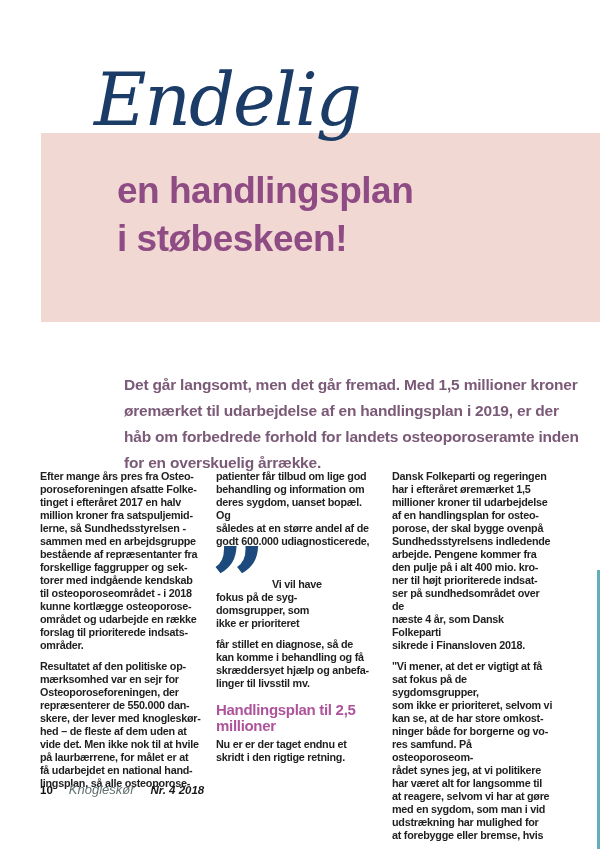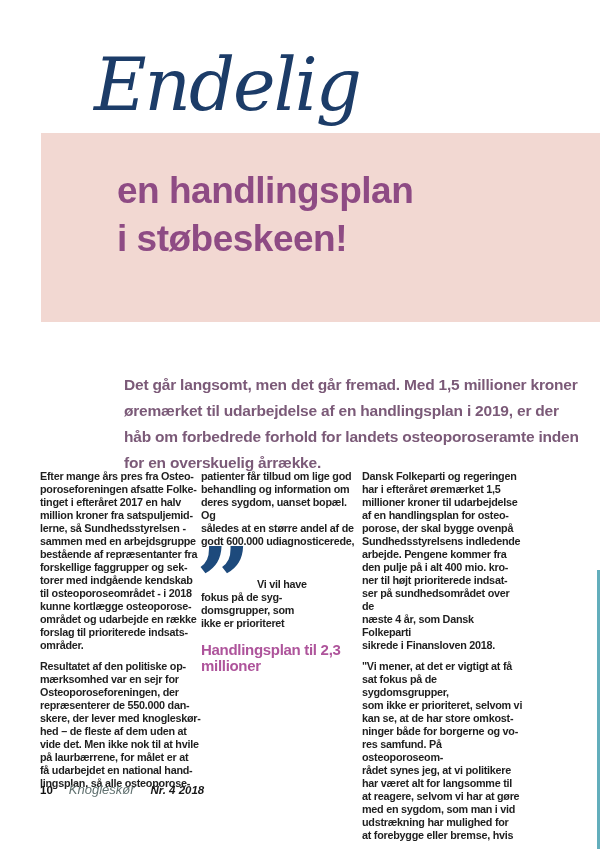--- a/index.html
+++ b/index.html
@@ -1,34 +1,34 @@
 <!DOCTYPE html>
 <html><head>
 <meta charset="utf-8">
 <style>
   html,body{margin:0;padding:0;background:#fff;}
   .page{position:relative;width:600px;height:849px;background:#ffffff;overflow:hidden;
         font-family:"Liberation Sans",sans-serif;}
 
-  .title{position:absolute;left:94px;top:45px;margin:0;
+  .title{position:absolute;left:94px;top:60px;margin:0;
          font-family:"DejaVu Serif",serif;font-style:italic;font-weight:400;
          font-size:72px;line-height:80px;color:#1c3c68;letter-spacing:-2px;z-index:2;}
 
   .pink-box{position:absolute;left:41px;top:133px;width:580px;height:189px;
             background:#f2d8d2;z-index:1;}
   .subtitle{position:absolute;left:76px;top:34px;margin:0;
             font-size:37px;font-weight:700;line-height:48px;color:#8e4b84;
             white-space:pre-line;letter-spacing:-0.5px;}
 
   .intro{position:absolute;left:112px;top:360px;width:470px;margin:12px;
          font-size:15.5px;font-weight:700;line-height:26px;color:#7b5a78;
          white-space:pre-line;letter-spacing:-0.2px;}
 
   .columns{position:absolute;left:40px;top:470px;width:514px;display:grid;
-           grid-template-columns:161px 161px 162px;}
+           grid-template-columns:161px 161px 162px;column-gap:15px;}
   .col p{margin:0 0 8px 0;font-size:10.8px;font-weight:700;line-height:13px;
          letter-spacing:-0.25px;color:#1f1f1f;white-space:pre-line;}
 
   .quote{position:relative;margin:16px 0 8px 0;padding:0;}
   .qmark{position:absolute;left:-5px;top:-10px;
          font-family:"DejaVu Serif",serif;font-weight:700;font-size:95px;
          line-height:0.62;color:#1d4a7c;}
   .qtext{margin:0;padding-top:14px;font-size:16.5px;font-weight:700;line-height:22px;
          color:#13263f;white-space:pre-line;text-indent:56px;letter-spacing:-0.3px;}
 
@@ -95,22 +95,28 @@
 deres sygdom, uanset bopæl. Og
 således at en større andel af de
 godt 600.000 udiagnosticerede,</p>
       <blockquote class="quote">
         <span class="qmark">”</span>
         <p class="qtext">Vi vil have
 fokus på de syg-
 domsgrupper, som
 ikke er prioriteret</p>
       </blockquote>
-      <h3 class="subhead">Handlingsplan til 2,3
+      <p>får stillet en diagnose, så de
+kan komme i behandling og få
+skræddersyet hjælp og anbefa-
+linger til livsstil mv.</p>
+      <h3 class="subhead">Handlingsplan til 2,5
 millioner</h3>
+      <p>Nu er er der taget endnu et
+skridt i den rigtige retning.</p>
     </div>
 
     <div class="col">
       <p>Dansk Folkeparti og regeringen
 har i efteråret øremærket 1,5
 millioner kroner til udarbejdelse
 af en handlingsplan for osteo-
 porose, der skal bygge ovenpå
 Sundhedsstyrelsens indledende
 arbejde. Pengene kommer fra

